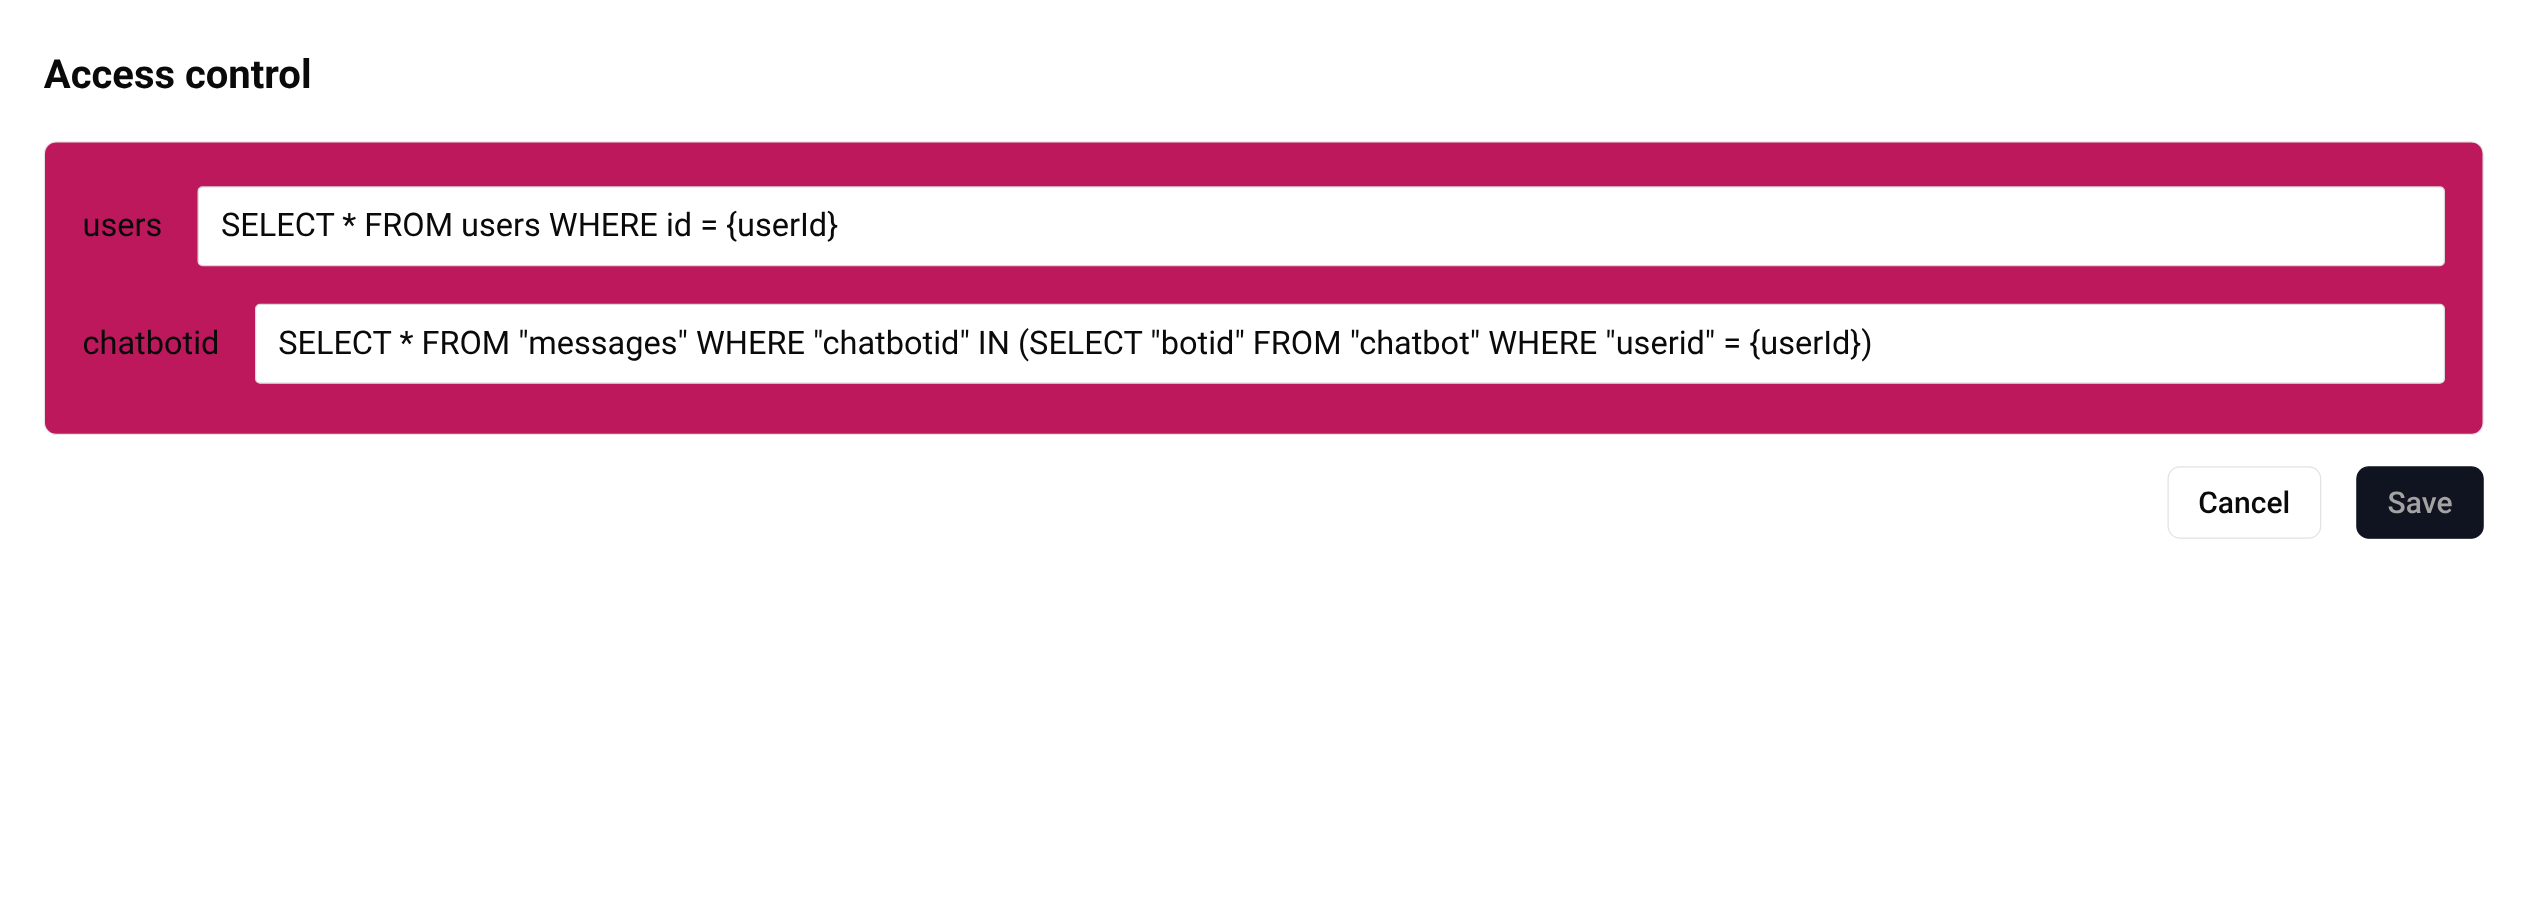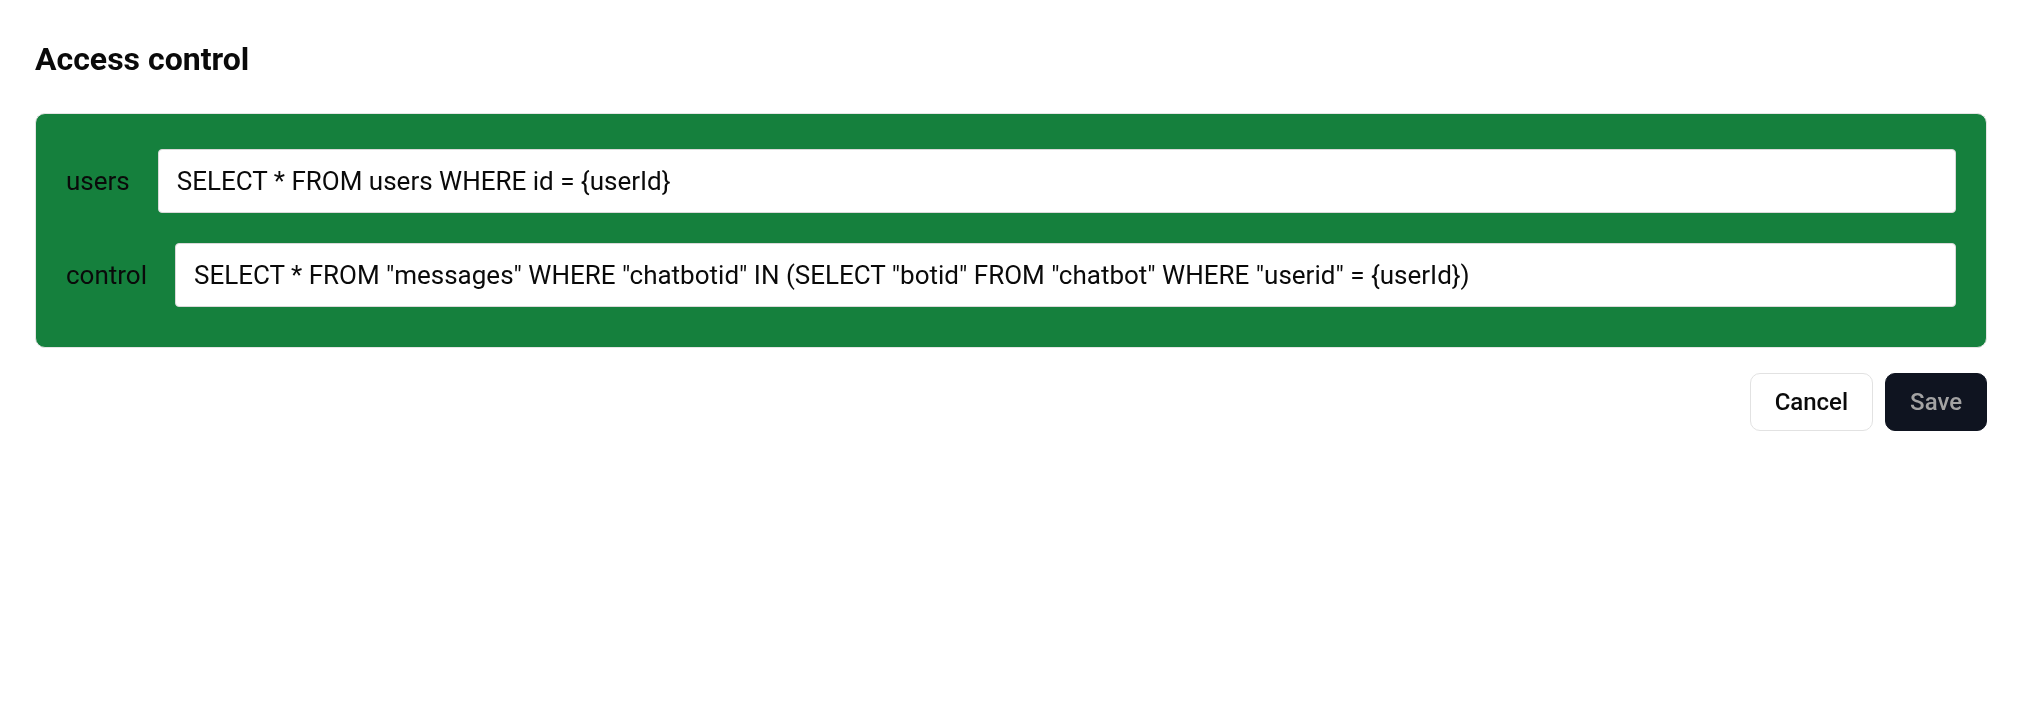--- a/index.html
+++ b/index.html
@@ -17,21 +17,21 @@
     .page-title {
       font-size: 32px;
       font-weight: 700;
       margin-bottom: 35px;
       color: #0a0a0a;
     }
     .panel {
       border: 1px solid #e5e5e5;
       border-radius: 10px;
       padding: 35px 30px 40px 30px;
-      background: #15803d;
+      background: #be185d;
     }
     .row {
       display: flex;
       align-items: center;
       gap: 28px;
       margin-bottom: 30px;
     }
     .row:last-child {
       margin-bottom: 0;
     }
@@ -51,21 +51,21 @@
       color: #0a0a0a;
       background: #ffffff;
       outline: none;
       overflow: hidden;
       text-overflow: clip;
       white-space: nowrap;
     }
     .button-row {
       display: flex;
       justify-content: flex-end;
-      gap: 12px;
+      gap: 28px;
       margin-top: 25px;
     }
     .btn {
       font-size: 24px;
       font-weight: 500;
       padding: 14px 24px;
       border-radius: 10px;
       cursor: pointer;
       border: 1px solid transparent;
       font-family: inherit;
@@ -88,21 +88,21 @@
 
 <div class="panel">
 
   <div class="row">
     <div class="row-label">users</div>
     <input type="text" class="row-input" value="SELECT * FROM users WHERE id = {userId}" style="">
   </div>
 
 
   <div class="row">
-    <div class="row-label">control</div>
+    <div class="row-label">chatbotid</div>
     <input type="text" class="row-input" value="SELECT * FROM &quot;messages&quot; WHERE &quot;chatbotid&quot; IN (SELECT &quot;botid&quot; FROM &quot;chatbot&quot; WHERE &quot;userid&quot; = {userId})" style="">
   </div>
 
 </div>
 
 <div class="button-row">
   <button class="btn btn-secondary">Cancel</button>
   <button class="btn btn-primary">Save</button>
 </div>
 

